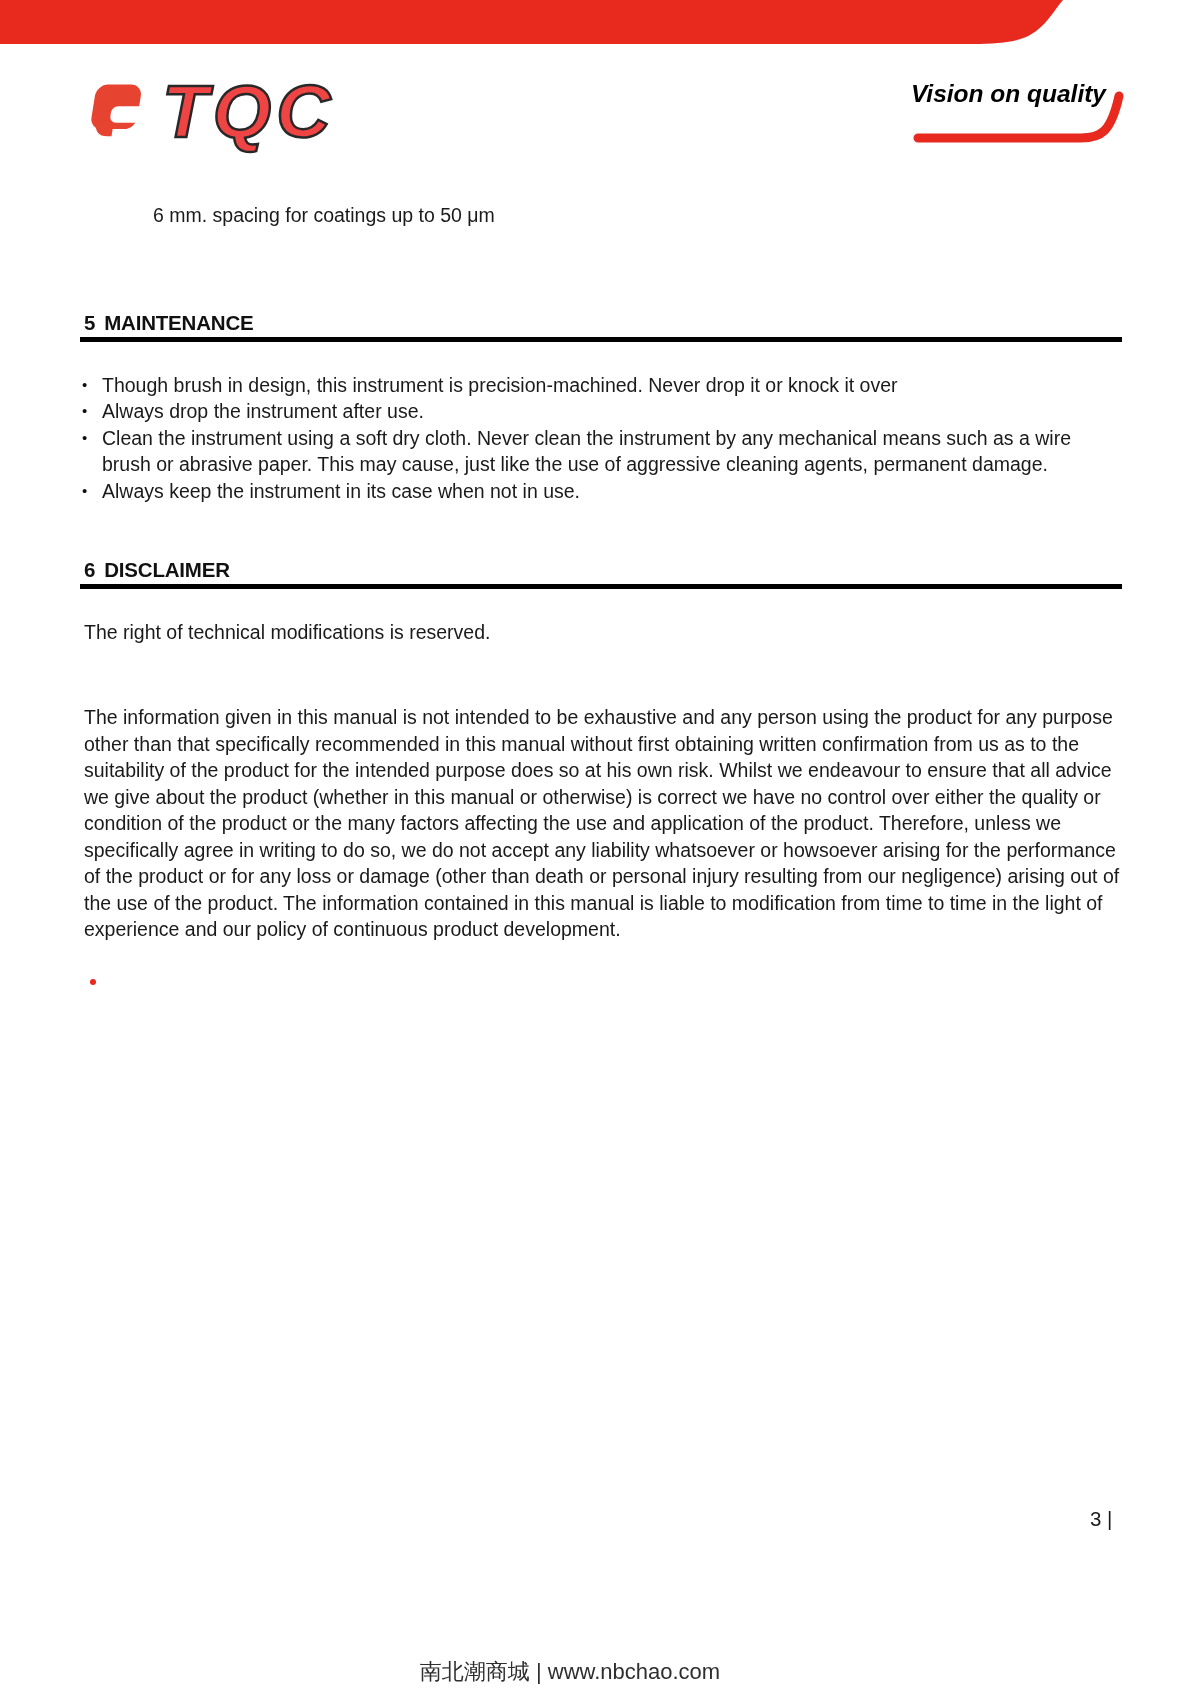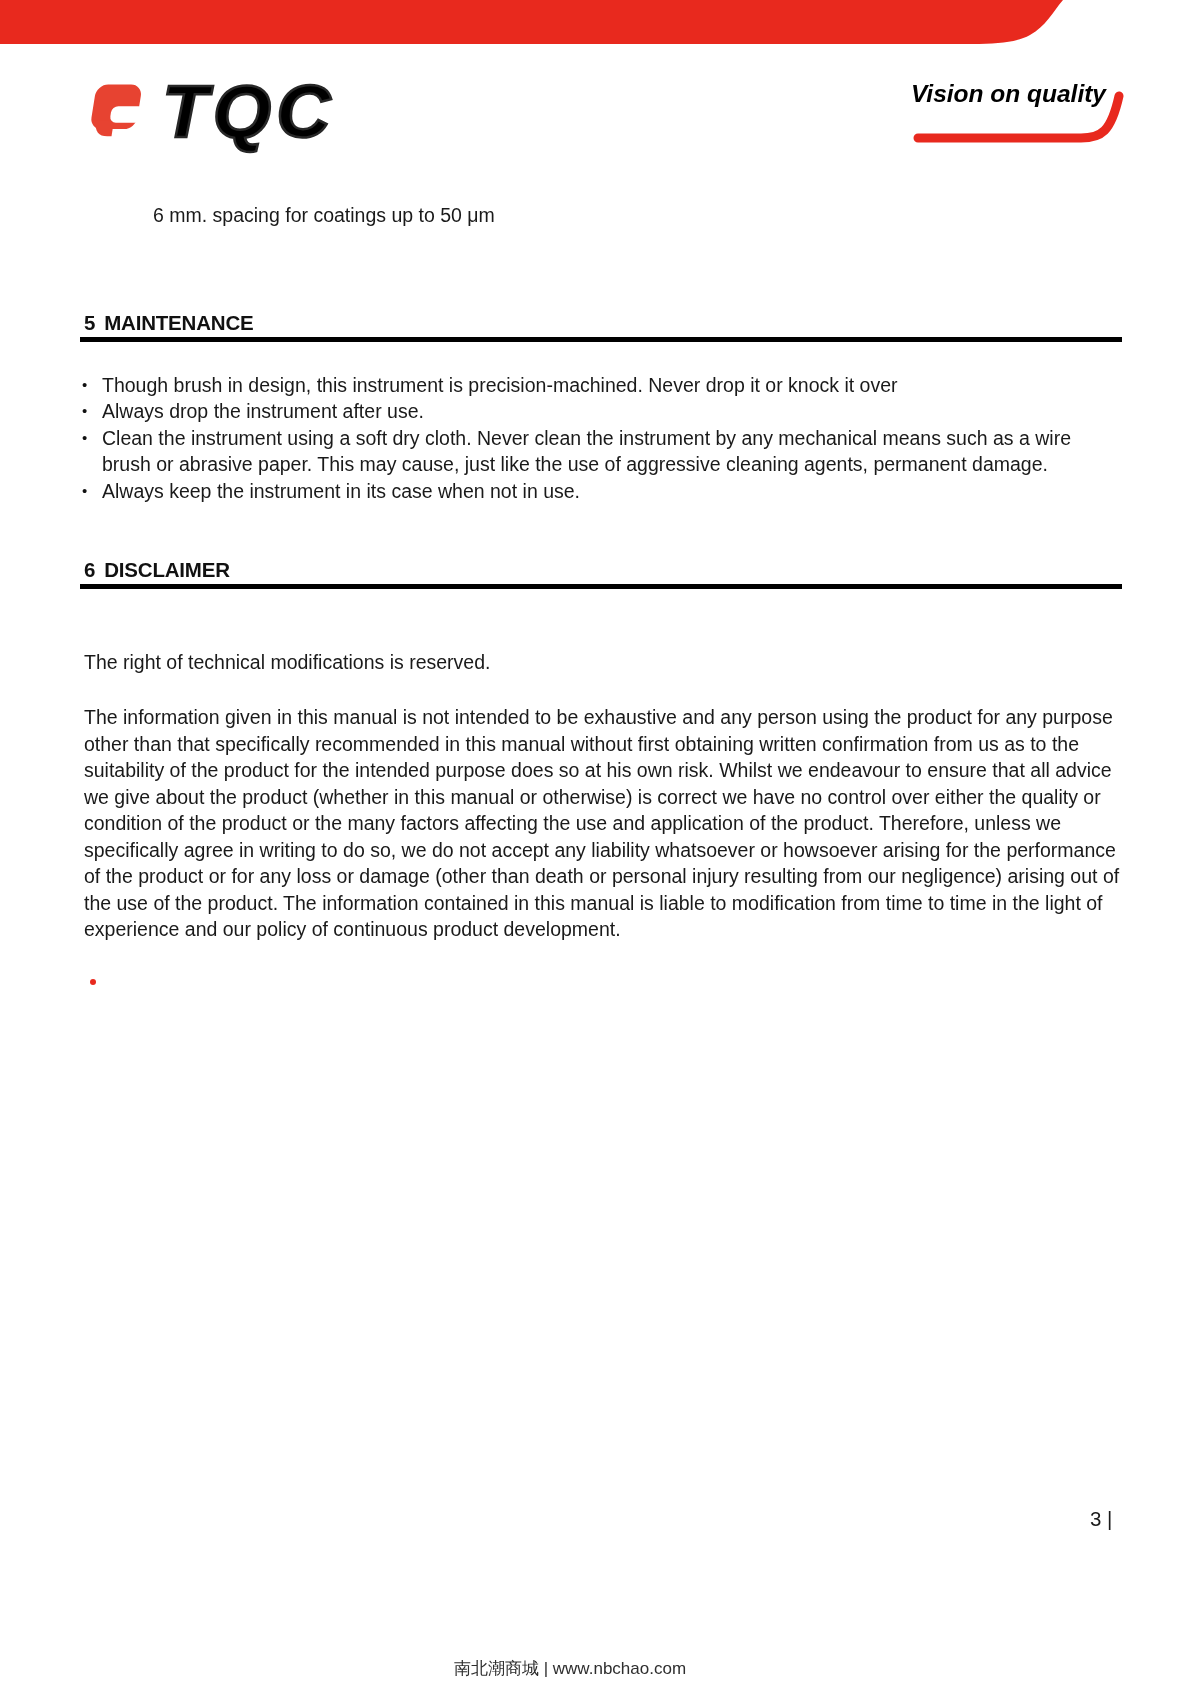--- a/index.html
+++ b/index.html
@@ -12,21 +12,21 @@
     overflow:hidden;
   }
 
   
   .banner-svg { position:absolute; top:0; left:0; }
 
   
   .logo { position:absolute; left:84px; top:74px; display:flex; gap:12px; align-items:flex-start; }
   .logo-text {
     font-size:75px; line-height:70px; font-weight:bold; font-style:italic;
-    letter-spacing:5px; color:#000000; -webkit-text-stroke:2.5px #282828;
+    letter-spacing:5px; color:#ef4444; -webkit-text-stroke:2.5px #282828;
     margin-top:2px; white-space:nowrap;
   }
 
   
   .tagline {
     position:absolute; top:80px; right:94px;
     font-size:24.5px; font-weight:bold; font-style:italic; color:#000000;
     white-space:nowrap;
   }
   .swoosh-svg { position:absolute; left:913px; top:88px; }
@@ -43,32 +43,32 @@
   }
   .rule { position:absolute; left:80px; width:1042px; height:5px; background:#000; }
 
   
   .bullets { position:absolute; left:82px; top:372px; width:1040px;
     font-size:19.5px; line-height:26.4px; }
   .bullet-item { display:grid; grid-template-columns:20px 1fr; }
   .bullet-dot { font-size:15px; line-height:26.4px; color:#111; }
 
   
-  .disc-intro { position:absolute; left:84px; top:649px; width:1038px;
+  .disc-intro { position:absolute; left:84px; top:619px; width:1038px;
     font-size:19.5px; line-height:26.5px; }
   .disc-body { position:absolute; left:84px; top:704px; width:1038px;
     font-size:19.5px; line-height:26.5px; }
 
   
   .stray-dot { position:absolute; left:90px; top:979px; width:6px; height:6px;
     border-radius:50%; background:#e8291e; }
   .page-number { position:absolute; left:1090px; top:1507px;
     font-size:20.5px; color:#1a1a1a; white-space:pre; }
   .footer { position:absolute; left:0; top:1657px; width:1140px;
-    text-align:center; font-size:17px; color:#2e2e2e; }
+    text-align:center; font-size:22px; color:#2e2e2e; }
 </style>
 </head>
 <body>
 
 <div>
 
   <svg class="banner-svg" width="1200" height="46" viewBox="0 0 1200 46">
     <path d="M0,0 H1063 C1052,13 1046,26 1030,35 C1016,42.5 999,44 972,44 H0 Z" fill="#e8291e"></path>
   </svg>
 

